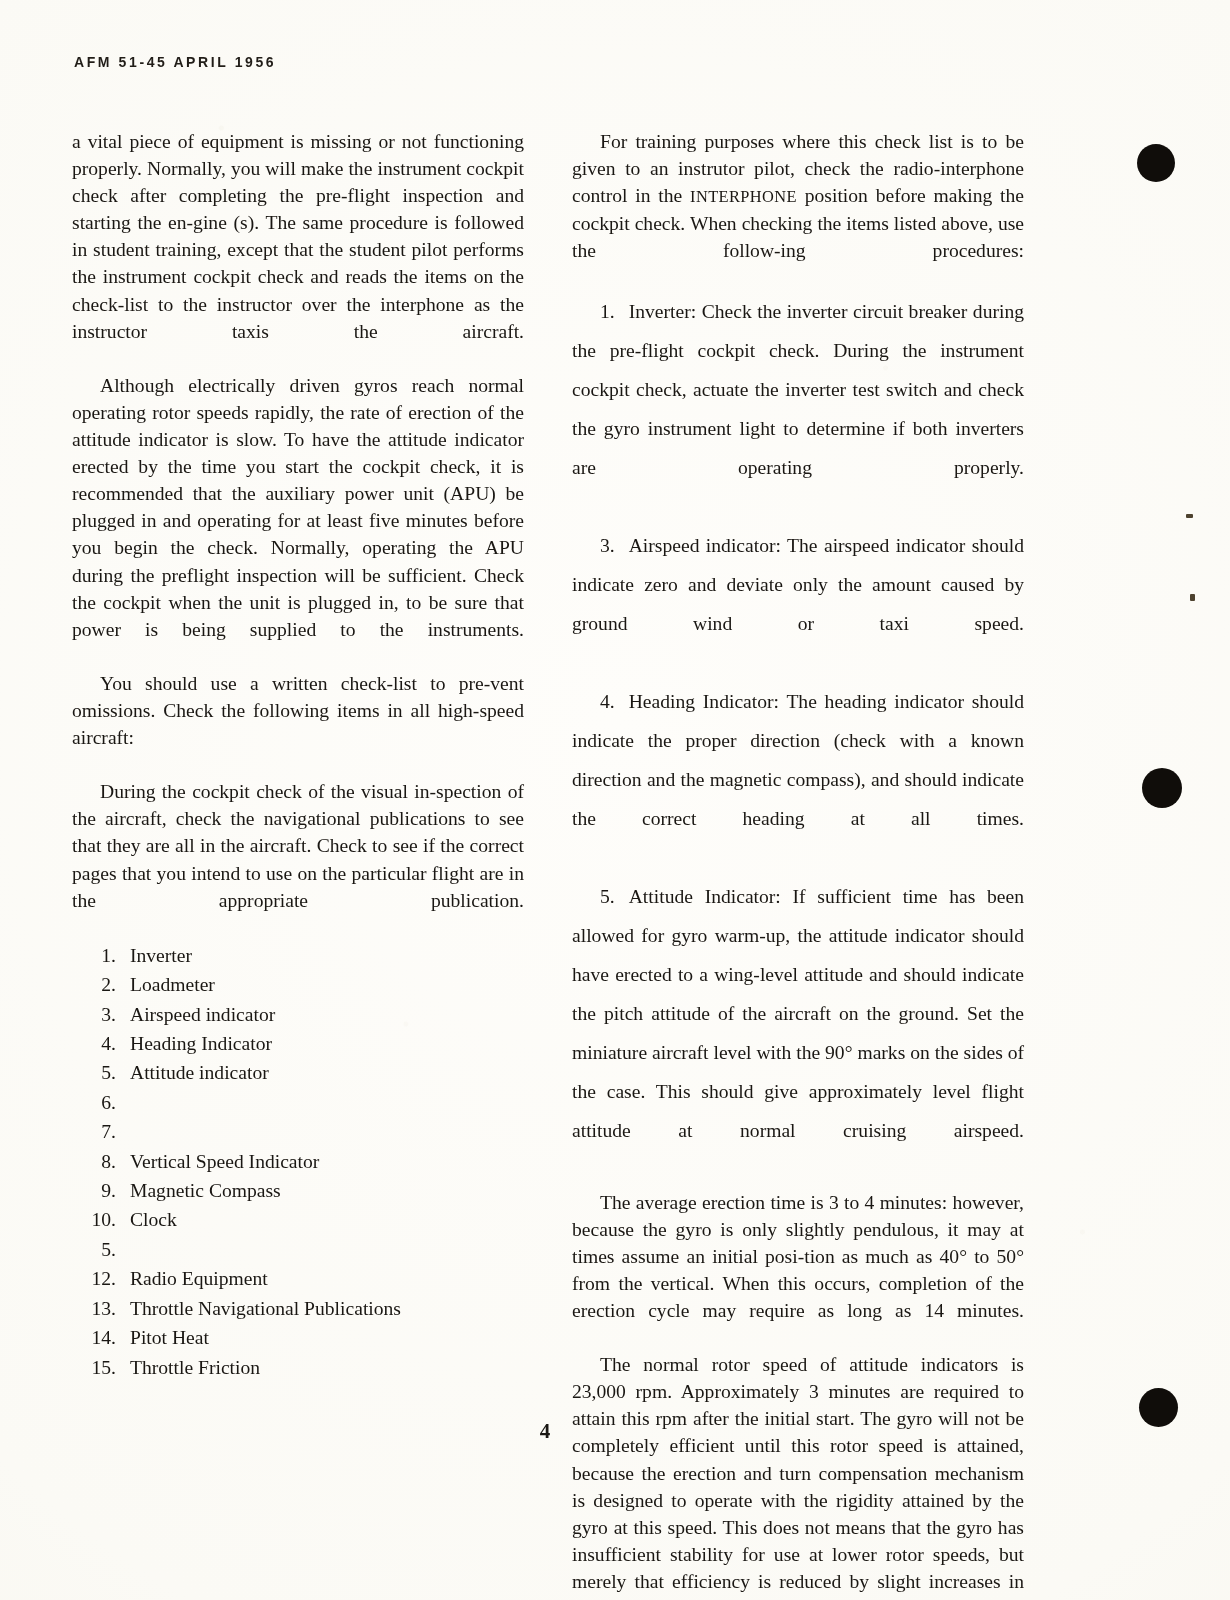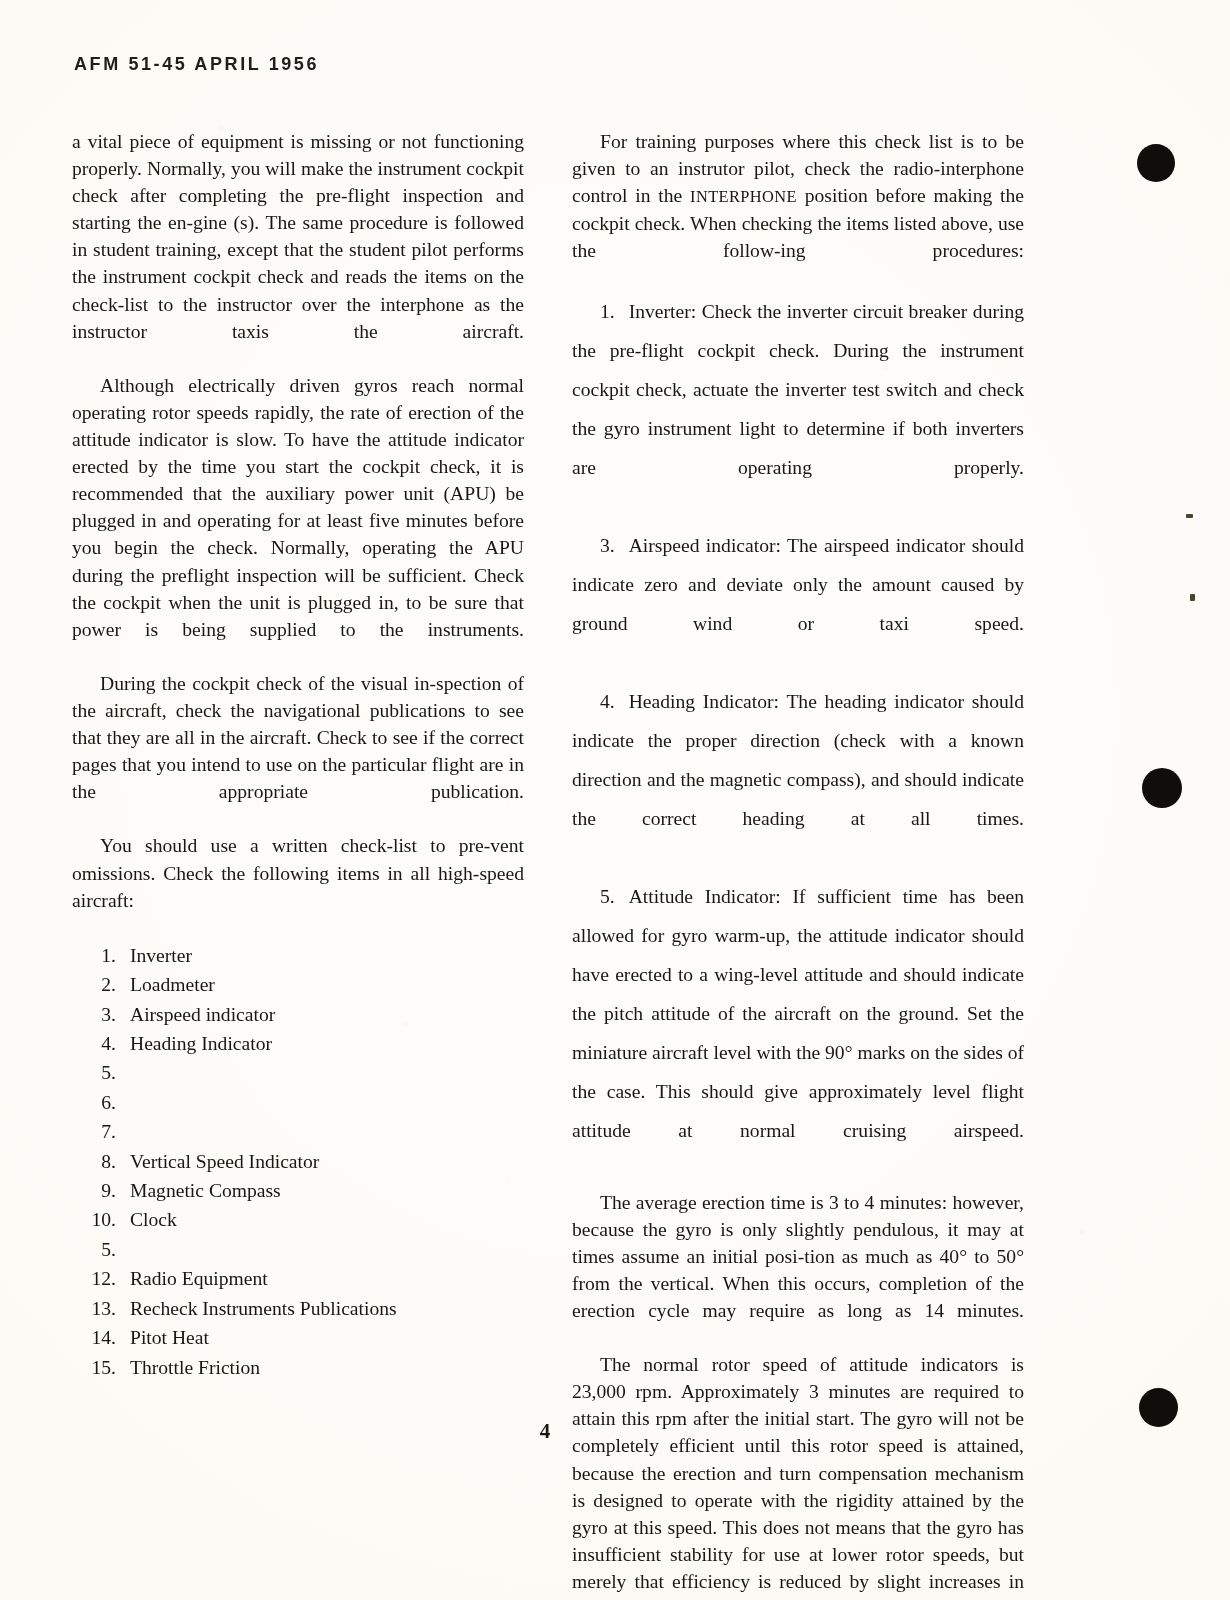--- a/index.html
+++ b/index.html
@@ -35,21 +35,21 @@
       radial-gradient(circle at 88% 77%, rgba(200,190,160,.10) 0 2px, transparent 3px);
   }
 
   
   .running-head {
     position: absolute;
     left: 74px;
     top: 54px;
     font-family: "Liberation Sans", "DejaVu Sans", sans-serif;
     font-weight: bold;
-    font-size: 18px;
+    font-size: 14px;
     letter-spacing: 2.6px;
     color: #211d18;
     white-space: nowrap;
   }
 
   
   .columns {
     position: absolute;
     left: 72px;
     top: 112px;
@@ -163,43 +163,44 @@
   <div class="running-head">AFM 51-45 APRIL 1956</div>
 
   <div class="columns">
 
     <div class="col">
 
       <p class="para noindent">a vital piece of equipment is missing or not functioning properly. Normally, you will make the instrument cockpit check after completing the pre-flight inspection and starting the en-gine (s). The same procedure is followed in student training, except that the student pilot performs the instrument cockpit check and reads the items on the check-list to the instructor over the interphone as the instructor taxis the aircraft.</p>
 
       <p class="para">Although electrically driven gyros reach normal operating rotor speeds rapidly, the rate of erection of the attitude indicator is slow. To have the attitude indicator erected by the time you start the cockpit check, it is recommended that the auxiliary power unit (APU) be plugged in and operating for at least five minutes before you begin the check. Normally, operating the APU during the preflight inspection will be sufficient. Check the cockpit when the unit is plugged in, to be sure that power is being supplied to the instruments.</p>
 
+      <p class="para">You should use a written check-list to pre-vent omissions. Check the following items in all high-speed aircraft:</p>
+
       <p class="para">During the cockpit check of the visual in-spection of the aircraft, check the navigational publications to see that they are all in the aircraft. Check to see if the correct pages that you intend to use on the particular flight are in the appropriate publication.</p>
-
-      <p class="para">You should use a written check-list to pre-vent omissions. Check the following items in all high-speed aircraft:</p>
 
       <ol class="checklist">
         <li>
           <span class="num">1.</span>
           <span class="txt">Inverter</span>
         </li>
         <li>
           <span class="num">2.</span>
           <span class="txt">Loadmeter</span>
         </li>
         <li>
           <span class="num">3.</span>
           <span class="txt">Airspeed indicator</span>
         </li>
         <li>
           <span class="num">4.</span>
           <span class="txt">Heading Indicator</span>
         </li>
         <li>
           <span class="num">5.</span>
+          <span class="txt">Attitude indicator</span>
         </li>
         <li>
           <span class="num">6.</span>
         </li>
         <li>
           <span class="num">7.</span>
         </li>
         <li>
           <span class="num">8.</span>
           <span class="txt">Vertical Speed Indicator</span>
@@ -214,21 +215,21 @@
         </li>
         <li>
           <span class="num">5.</span>
         </li>
         <li>
           <span class="num">12.</span>
           <span class="txt">Radio Equipment</span>
         </li>
         <li>
           <span class="num">13.</span>
-          <span class="txt">Recheck Instruments Publications</span>
+          <span class="txt">Throttle Navigational Publications</span>
         </li>
         <li>
           <span class="num">14.</span>
           <span class="txt">Pitot Heat</span>
         </li>
         <li>
           <span class="num">15.</span>
           <span class="txt">Throttle Friction</span>
         </li>
       </ol>

